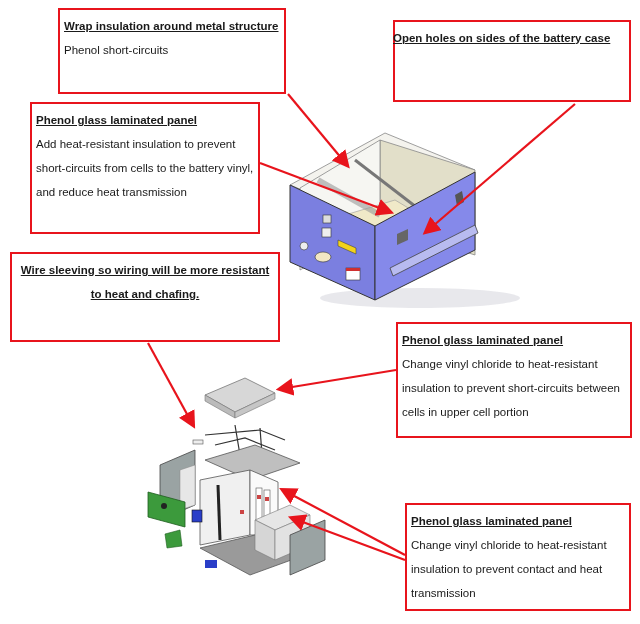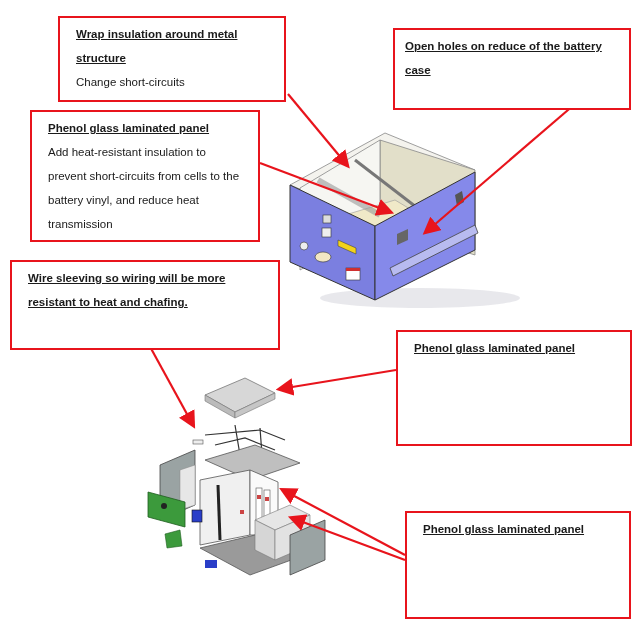--- a/index.html
+++ b/index.html
@@ -1,17 +1,17 @@
 <!DOCTYPE html>
 <html><head>
 <meta charset="utf-8">
 <style>
   html,body{margin:0;padding:0;background:#ffffff;}
   body{width:640px;height:624px;position:relative;overflow:hidden;font-family:"Liberation Sans",sans-serif;}
-  .callout{position:absolute;border:2px solid #e8141c;background:#fff;box-sizing:border-box;padding:4px 16px;font-size:11.5px;color:#1a1a1a;line-height:24px;margin-top:8px;}
+  .callout{position:absolute;border:2px solid #e8141c;background:#fff;box-sizing:border-box;padding:4px 4px;font-size:11.5px;color:#1a1a1a;line-height:24px;}
   .callout .title{font-weight:bold;text-decoration:underline;}
   .callout .body{}
   svg.overlay{position:absolute;left:0;top:0;}
 </style>
 </head>
 <body>
 
 <svg class="overlay" width="640" height="624" viewBox="0 0 640 624">
   <defs>
     <marker id="ah" markerWidth="8" markerHeight="8" refX="6" refY="4" orient="auto" markerUnits="strokeWidth">
@@ -102,35 +102,37 @@
     <line x1="260" y1="163" x2="390" y2="212" marker-end="url(#ah)"></line>
     <line x1="148" y1="343" x2="193" y2="425" marker-end="url(#ah)"></line>
     <line x1="396" y1="370" x2="280" y2="389" marker-end="url(#ah)"></line>
     <line x1="405" y1="555" x2="283" y2="490" marker-end="url(#ah)"></line>
     <line x1="405" y1="560" x2="292" y2="518" marker-end="url(#ah)"></line>
   </g>
 </svg>
 
 <div class="callout" style="left:58px;top:8px;width:228px;height:86px;">
   <div class="title">Wrap insulation around metal structure</div>
-  <div class="body">Change short-circuits</div>
+  <div class="body">Phenol short-circuits</div>
 </div>
 
 <div class="callout" style="left:393px;top:20px;width:238px;height:82px;">
-  <div class="title" style="margin-left:-6px;">Open holes on reduce of the battery case</div>
+  <div class="title" style="margin-left:-6px;">Open holes on sides of the battery case</div>
 </div>
 
 <div class="callout" style="left:30px;top:102px;width:230px;height:132px;">
   <div class="title">Phenol glass laminated panel</div>
   <div class="body">Add heat-resistant insulation to prevent short-circuits from cells to the battery vinyl, and reduce heat transmission</div>
 </div>
 
-<div class="callout" style="left:10px;top:252px;width:270px;height:90px;">
+<div class="callout" style="left:10px;top:252px;width:270px;height:90px;text-align:center;">
   <div class="title">Wire sleeving so wiring will be more resistant to heat and chafing.</div>
 </div>
 
 <div class="callout" style="left:396px;top:322px;width:236px;height:116px;">
   <div class="title">Phenol glass laminated panel</div>
+  <div class="body">Change vinyl chloride to heat-resistant insulation to prevent short-circuits between cells in upper cell portion</div>
 </div>
 
 <div class="callout" style="left:405px;top:503px;width:226px;height:108px;">
   <div class="title">Phenol glass laminated panel</div>
+  <div class="body">Change vinyl chloride to heat-resistant insulation to prevent contact and heat transmission</div>
 </div>
 
 </body></html>

